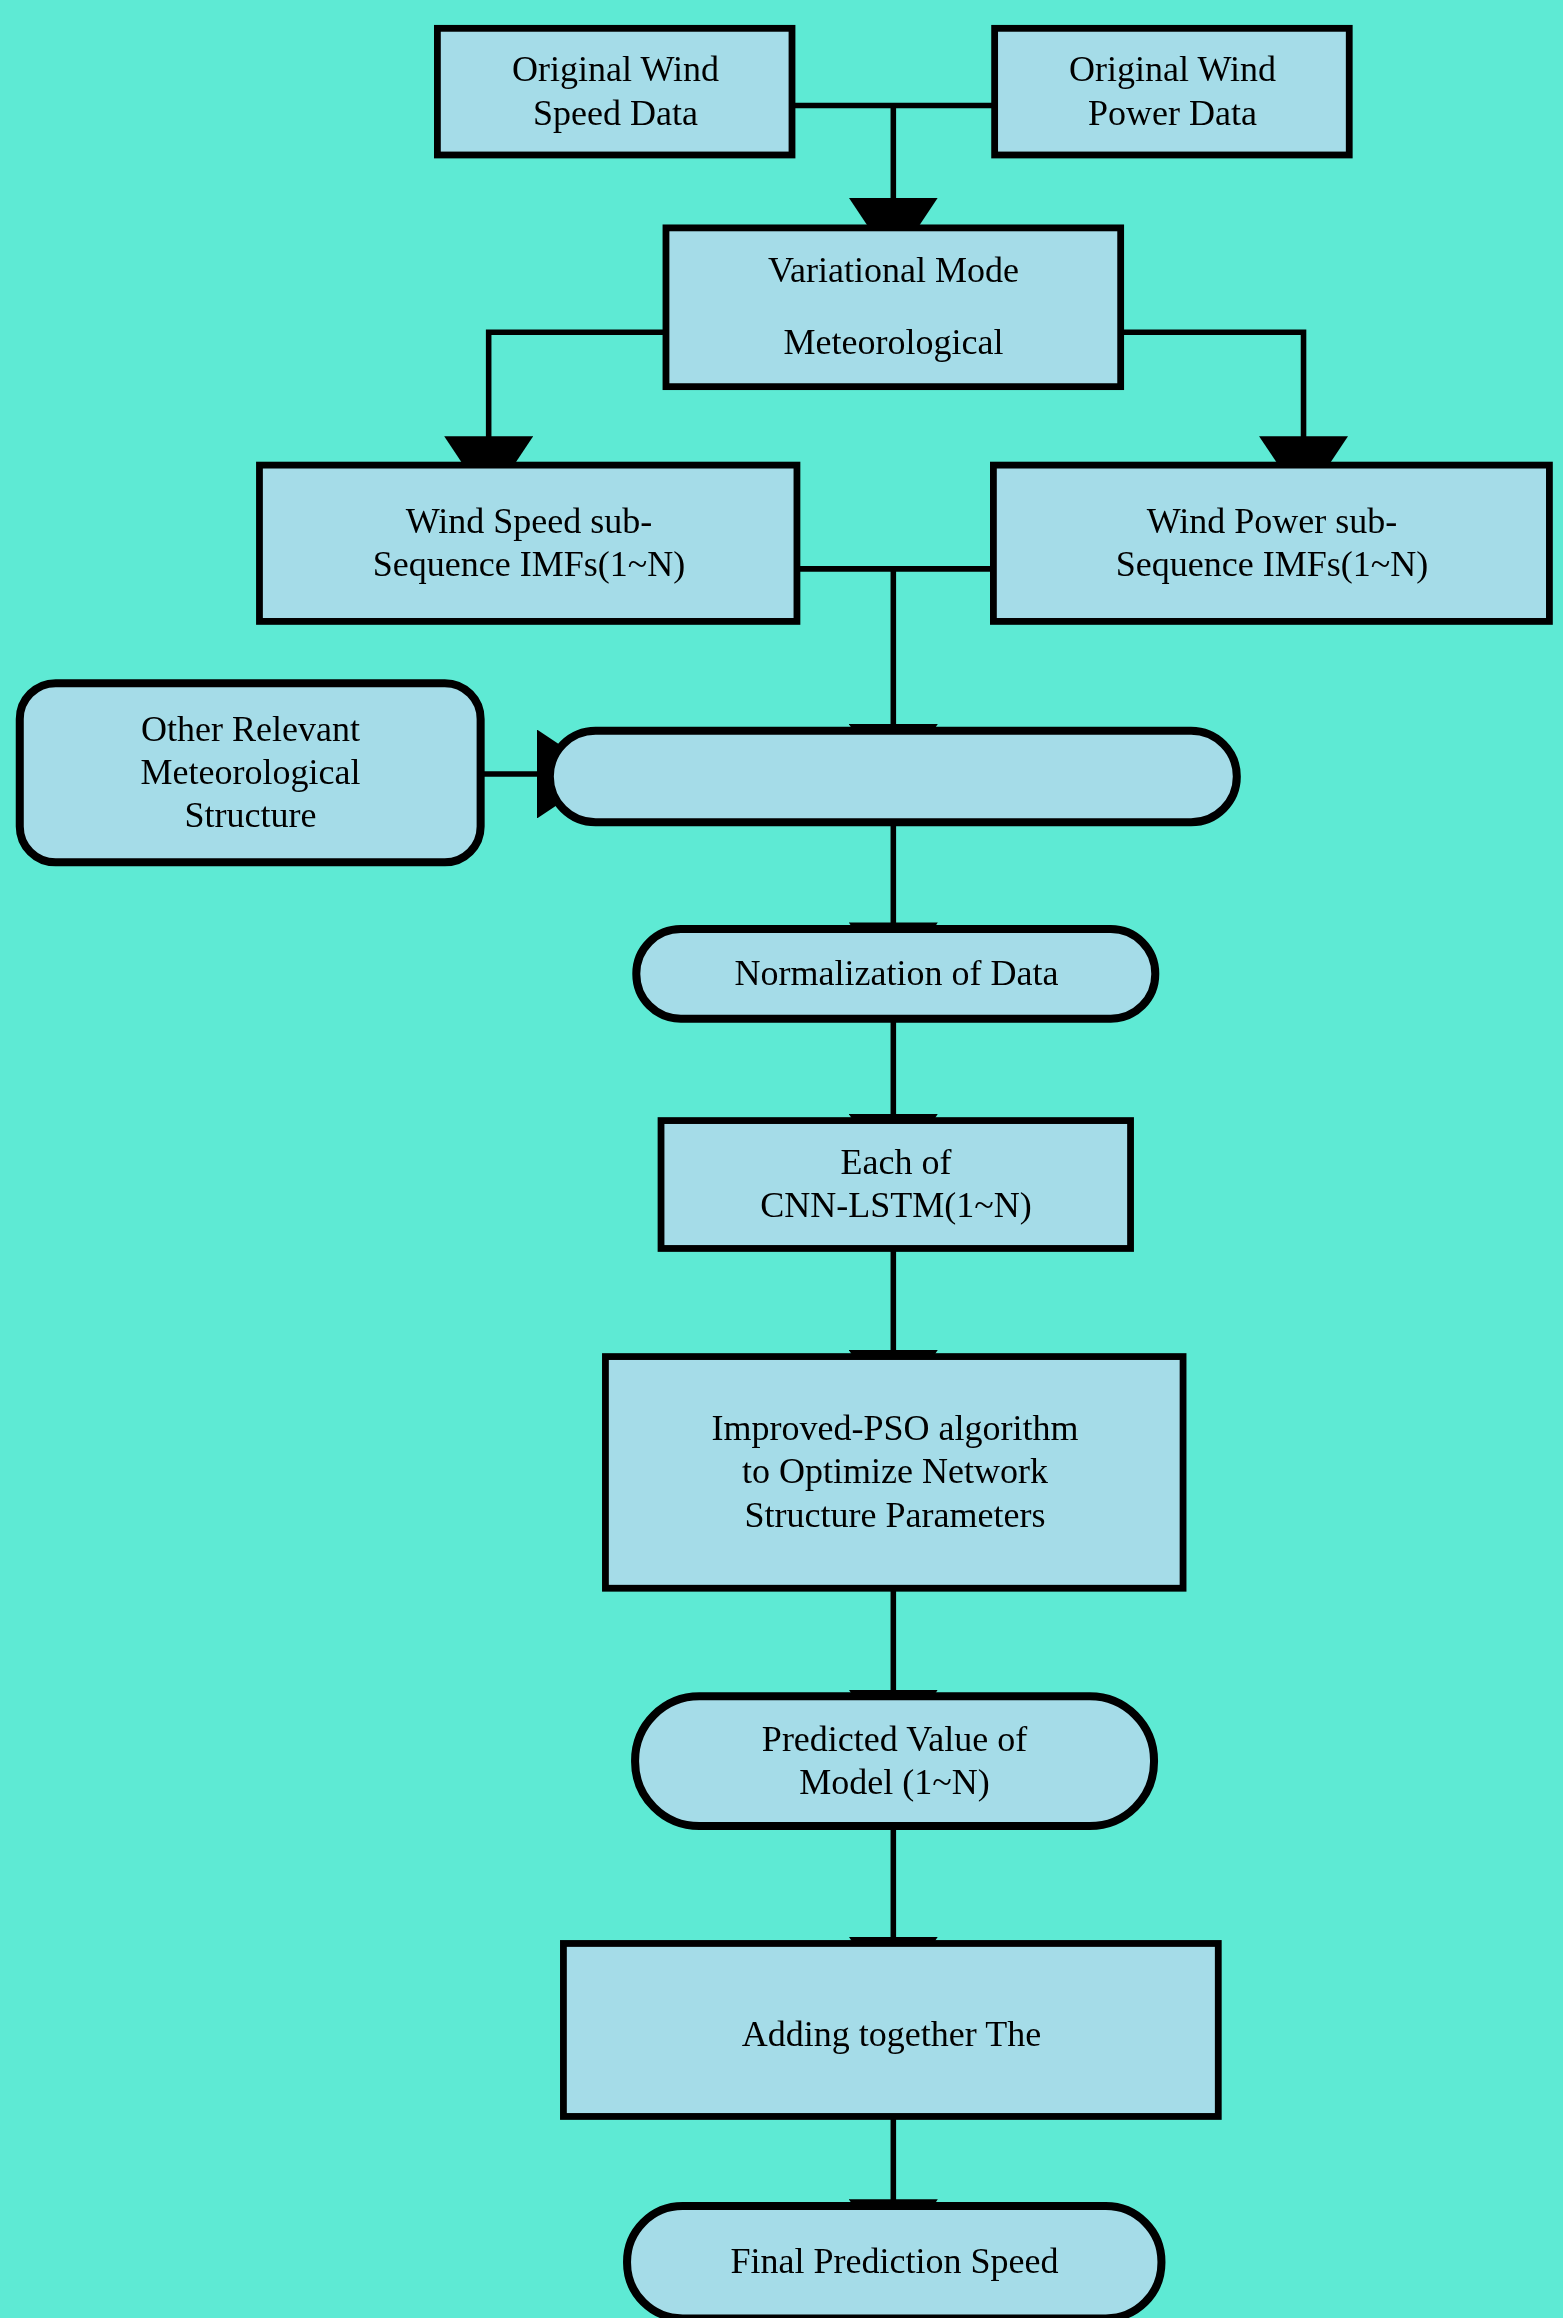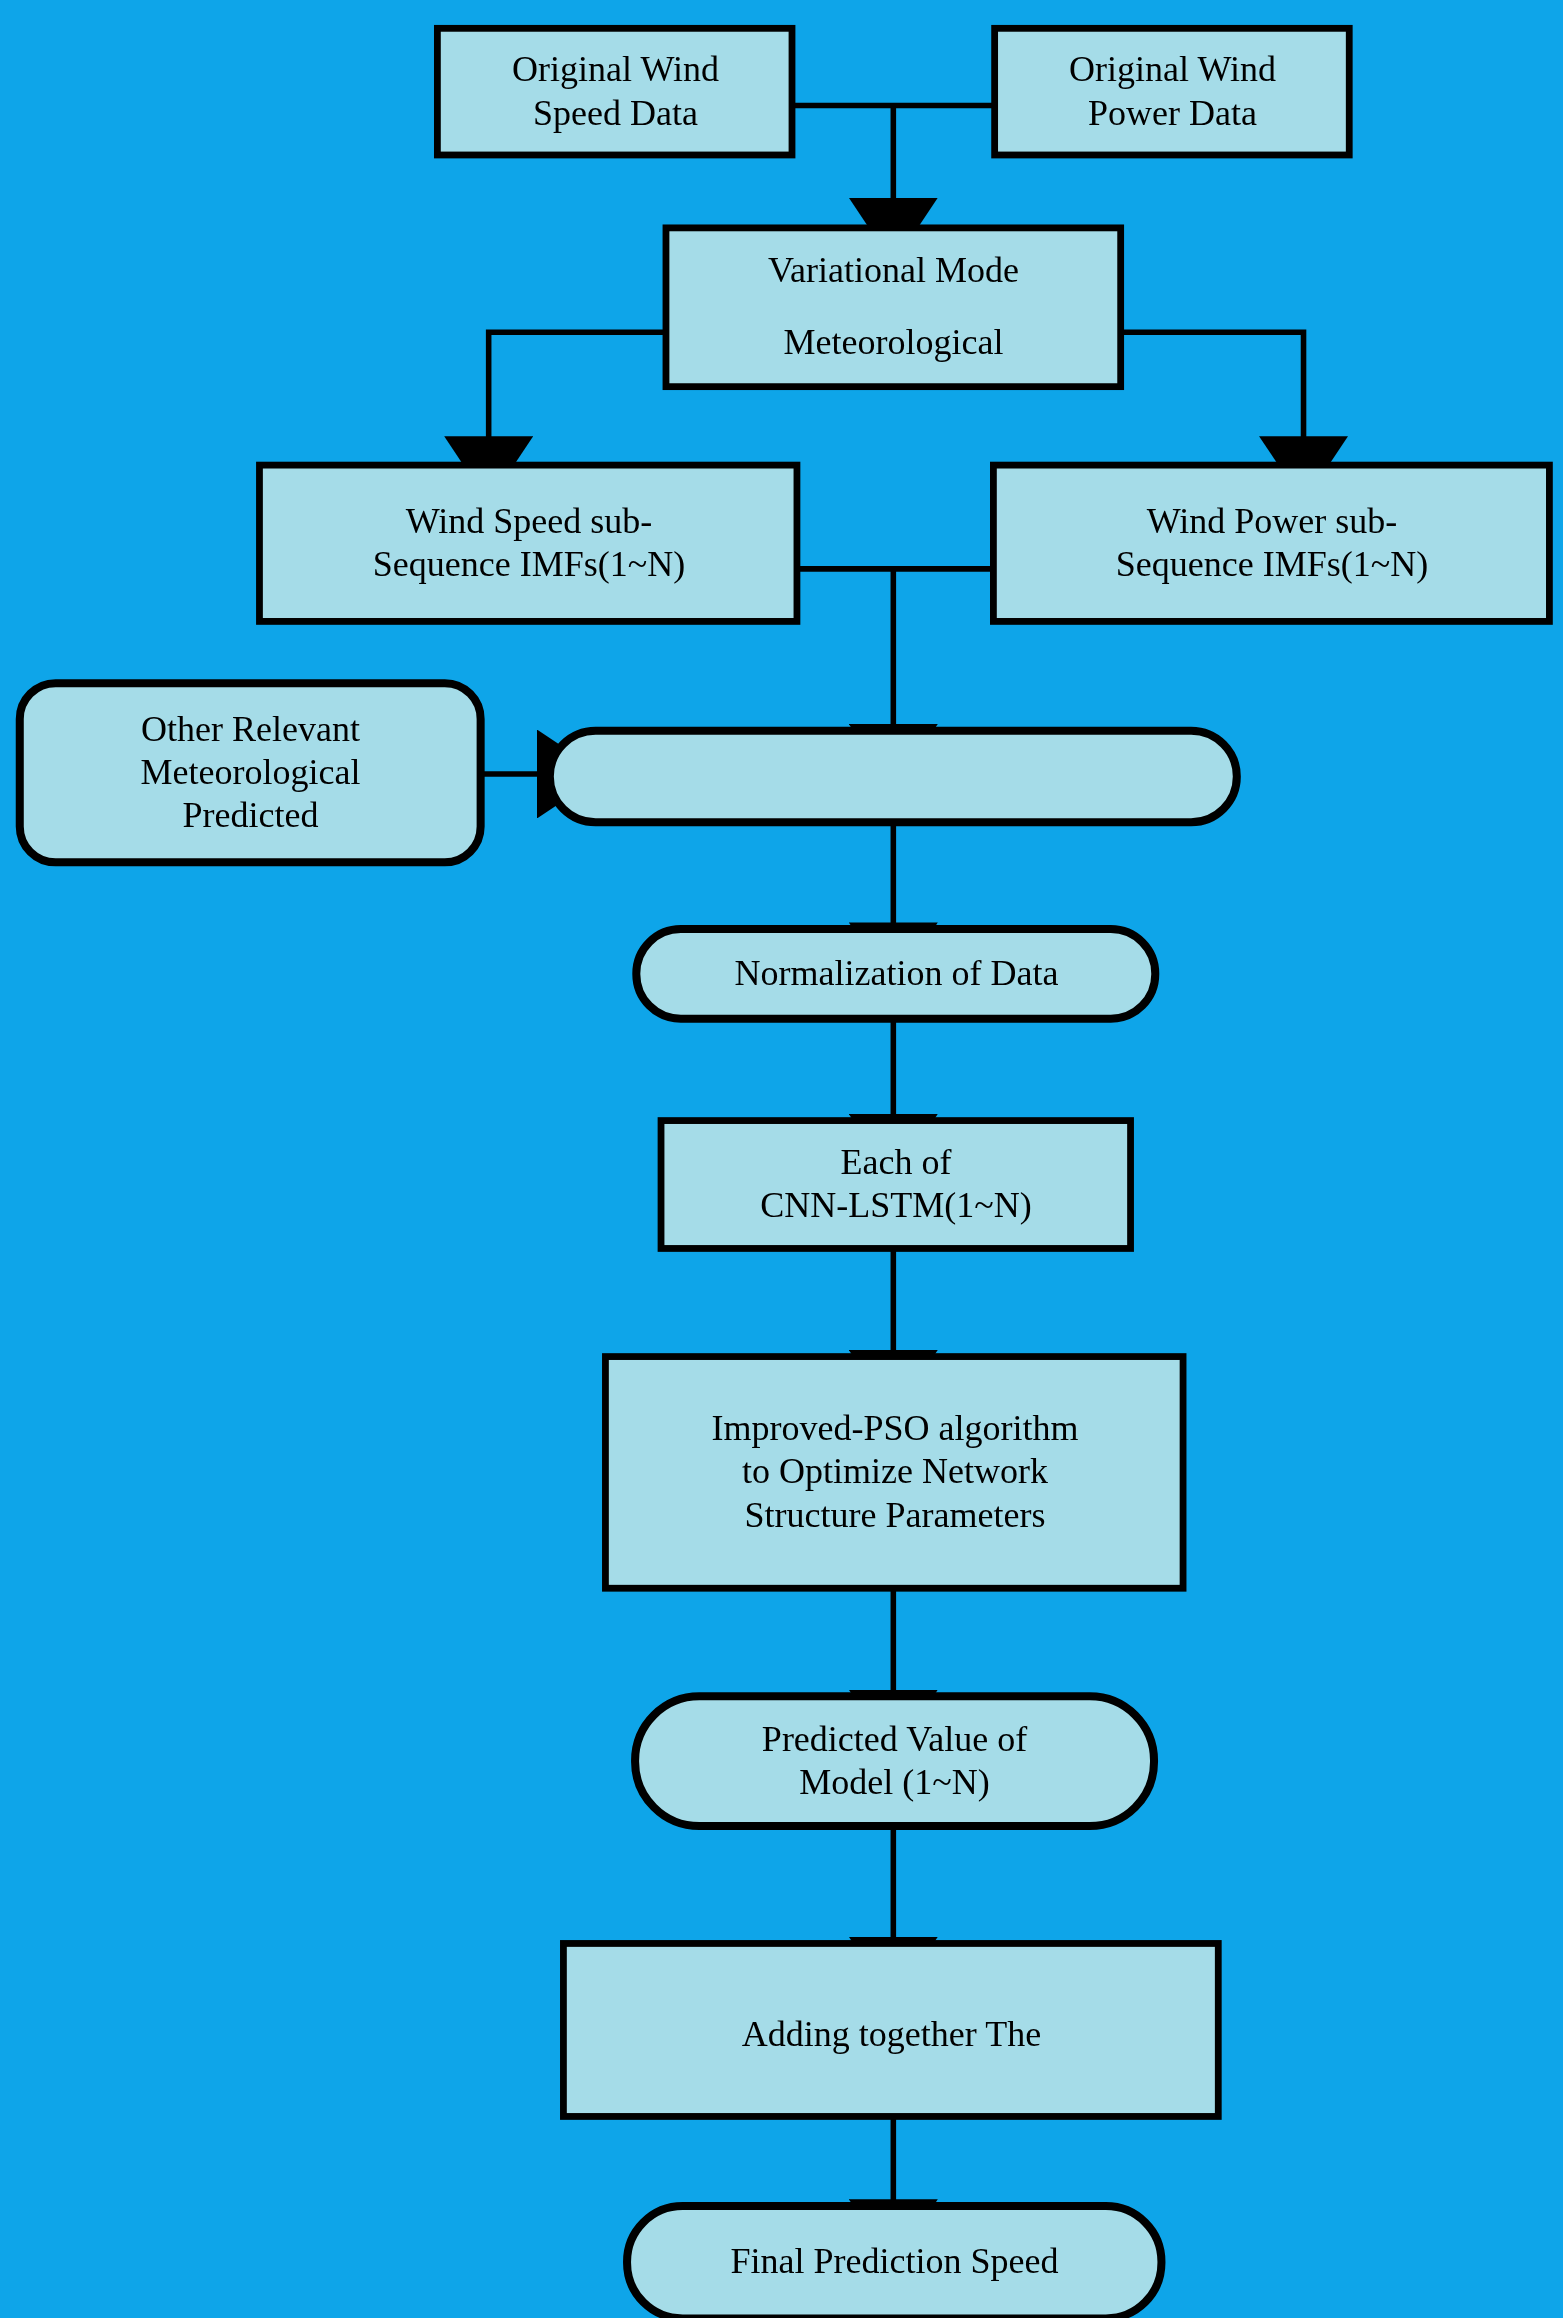--- a/index.html
+++ b/index.html
@@ -10,21 +10,21 @@
   body {
     width: 1563px;
     height: 2319px;
     overflow: hidden;
     font-family: "Liberation Serif", "DejaVu Serif", serif;
   }
   #canvas {
     position: relative;
     width: 1563px;
     height: 2319px;
-    background: #0ea5e9;
+    background: #5eead4;
   }
   svg.flow {
     position: absolute;
     left: 0;
     top: 0;
     width: 1563px;
     height: 2319px;
   }
   .node-label {
     position: absolute;
@@ -132,21 +132,21 @@
   </div>
 
   <div class="node-label" style="left:994px; top:465px; width:556px; height:156px;">
     <span>Wind Power sub-</span>
     <span>Sequence IMFs(1~N)</span>
   </div>
 
   <div class="node-label" style="left:20px; top:683px; width:461px; height:179px;">
     <span>Other Relevant</span>
     <span>Meteorological</span>
-    <span>Predicted</span>
+    <span>Structure</span>
   </div>
 
 
   <div class="node-label" style="left:637px; top:929px; width:519px; height:90px;">
     <span>Normalization of Data</span>
   </div>
 
   <div class="node-label" style="left:661px; top:1120px; width:470px; height:128px;">
     <span>Each of</span>
     <span>CNN-LSTM(1~N)</span>

